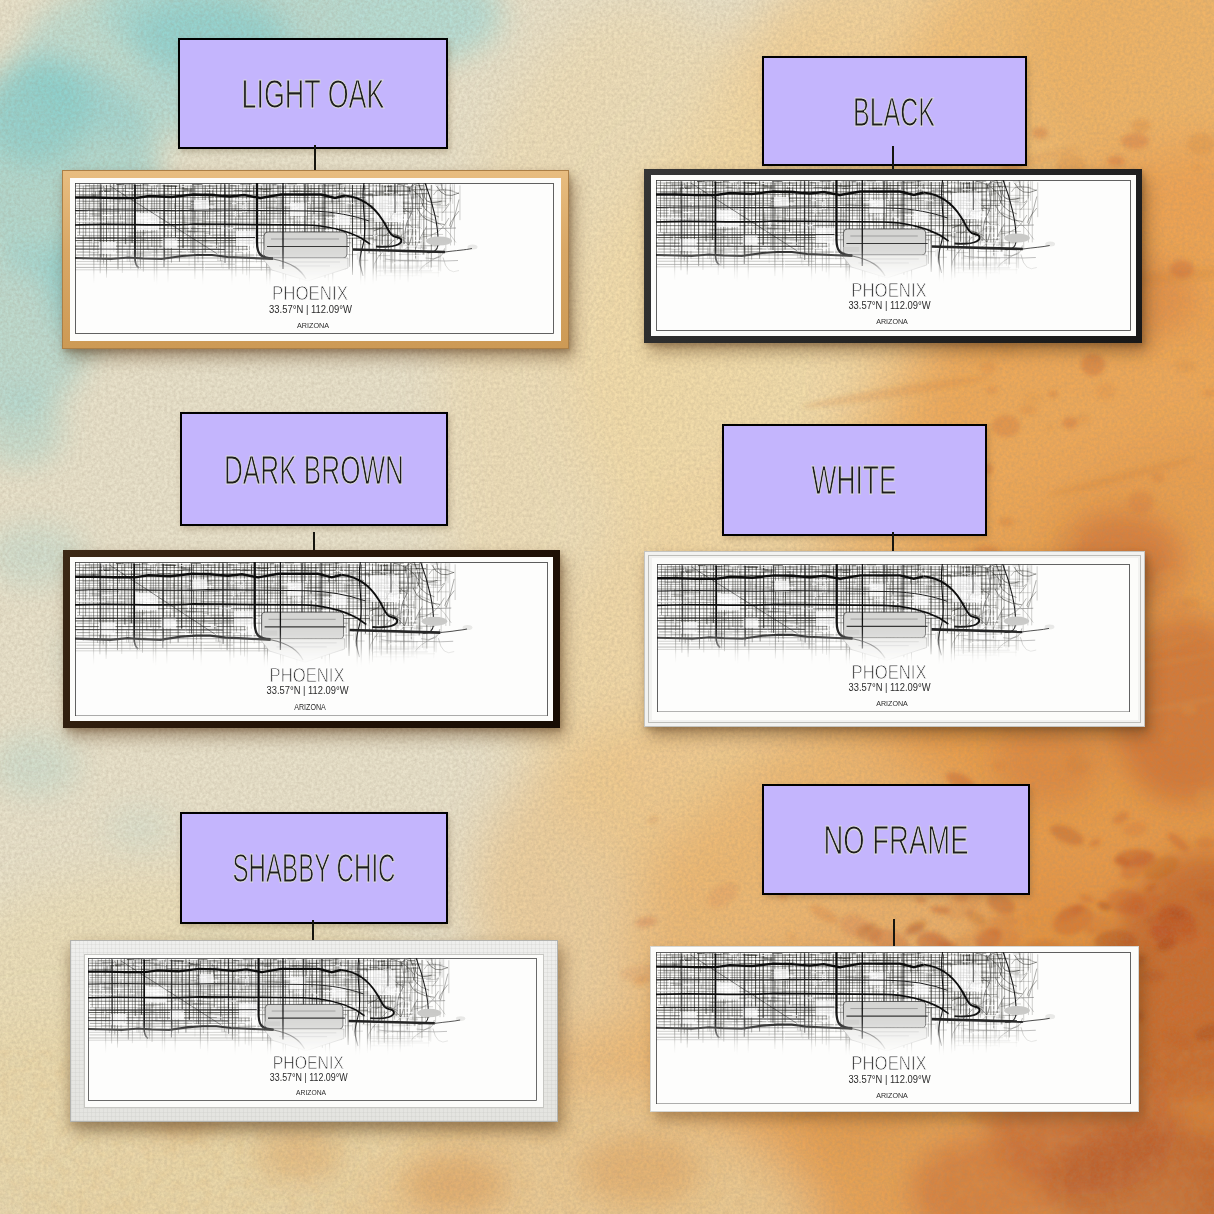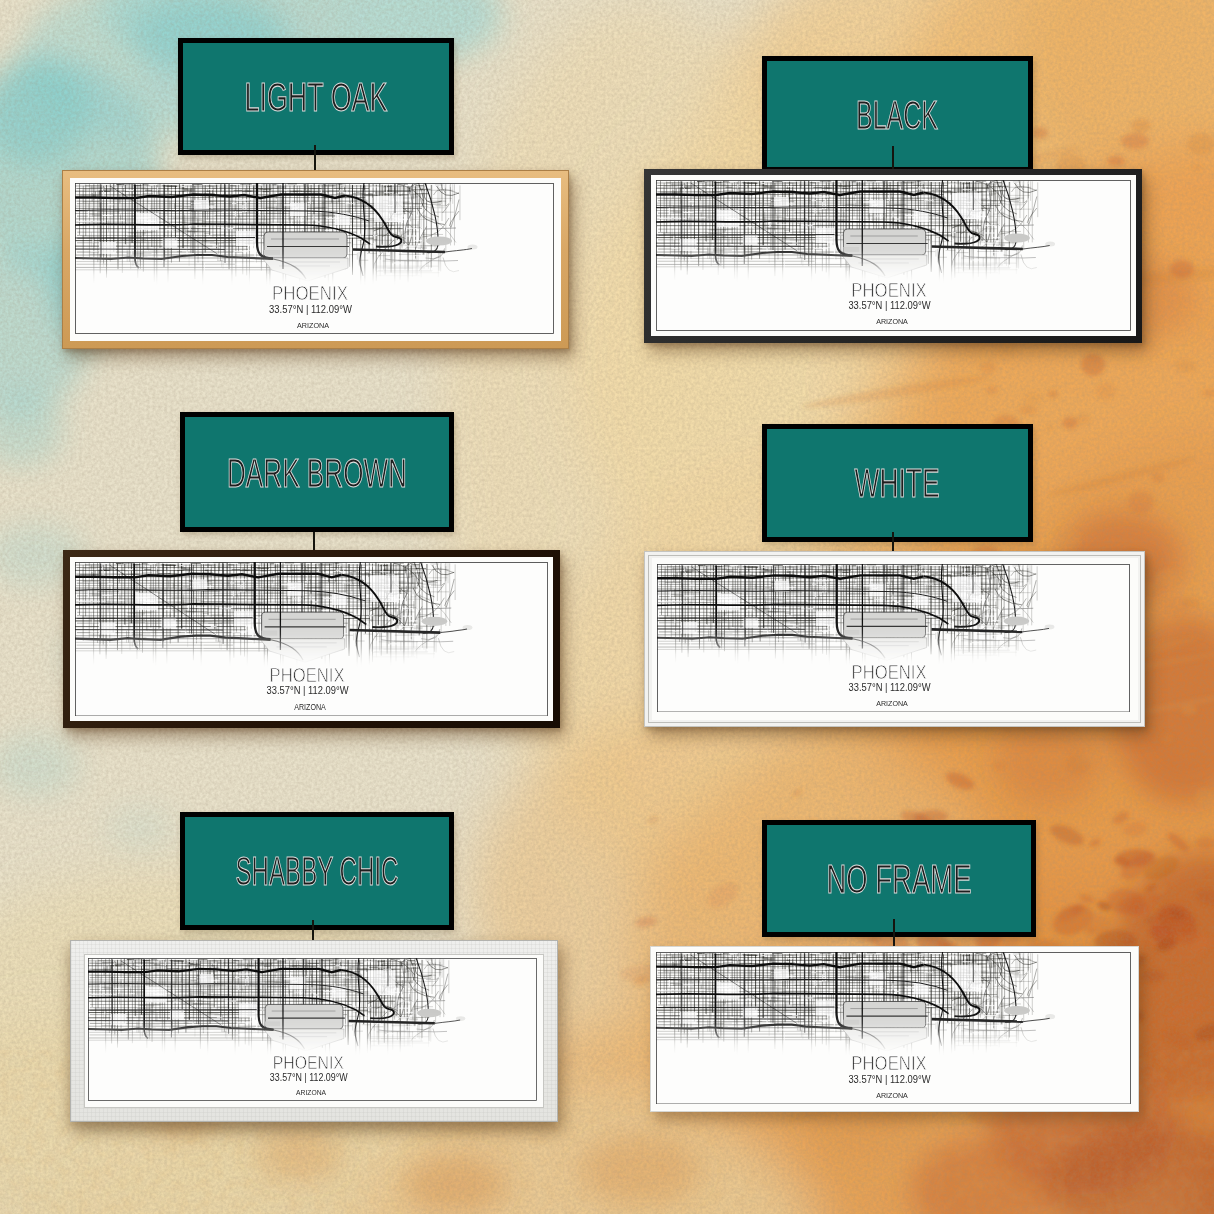--- a/index.html
+++ b/index.html
@@ -1,17 +1,17 @@
 <!DOCTYPE html>
 <html><head><meta charset="utf-8">
 <style>
 html,body{margin:0;padding:0;width:1214px;height:1214px;overflow:hidden;
 font-family:"Liberation Sans",sans-serif}
 body{position:relative;background:#e9e2cb}
-.card{position:absolute;background:#0f766e;border:5px solid #000000;
+.card{position:absolute;background:#c4b5fd;border:2px solid #000000;
 box-shadow:2px 3px 6px rgba(105,80,45,.28)}
 .conn{position:absolute;width:2.4px;background:#15150f}
 .frame{position:absolute;box-shadow:5px 9px 15px rgba(90,58,26,.45),
 2px 3px 5px rgba(90,58,26,.3)}
 .frame .mat{position:absolute;background:#fcfcfa}
 .oak{background:linear-gradient(180deg,#e8bd80 0%,#d9a765 45%,#cd9a55 100%);
 border:1px solid #ab7f47}
 .black{background:linear-gradient(135deg,#353535,#181818)}
 .brown{background:linear-gradient(135deg,#3d2916 0%,#241307 55%,#170c04 100%)}
 .white{background:#f2f2f0;border:1px solid #c4c4c0}
@@ -1340,21 +1340,21 @@
 <div class="conn" style="left:313px;top:532px;height:19px"></div>
 
 <div class="frame brown" style="left:62.5px;top:549.5px;width:497px;height:178.5px">
 <div class="mat" style="inset:7px"></div>
 </div>
 
 <svg class="print" style="left:74.5px;top:561.5px" width="473.0" height="154.5" viewBox="0 0 958 302" preserveAspectRatio="none">
     <use href="#mapsym"></use>
   </svg>
 
-<div class="card" style="left:762px;top:424px;width:261px;height:108px"><svg width="261" height="108" viewBox="0 0 261 108">
+<div class="card" style="left:722px;top:424px;width:261px;height:108px"><svg width="261" height="108" viewBox="0 0 261 108">
       <text x="130" y="68" text-anchor="middle" font-size="40" textLength="85" lengthAdjust="spacingAndGlyphs" fill="#1e1e1e" stroke="#dcdcdc" stroke-width="1.1" font-family="Liberation Sans, sans-serif">WHITE</text>
     </svg></div>
 
 <div class="conn" style="left:892px;top:532px;height:20px"></div>
 
 <div class="frame white" style="left:644px;top:550.5px;width:499px;height:174.5px">
 <div class="whitering"></div>
 <div class="mat" style="inset:6.5px"></div>
 </div>
 
@@ -1369,21 +1369,21 @@
 <div class="conn" style="left:312px;top:920px;height:21px"></div>
 
 <div class="frame shabby" style="left:69.5px;top:939.5px;width:486px;height:180px">
 <div class="mat" style="inset:13px"></div>
 </div>
 
 <svg class="print" style="left:88.0px;top:958.0px" width="449.0" height="143.0" viewBox="0 0 958 302" preserveAspectRatio="none">
     <use href="#mapsym"></use>
   </svg>
 
-<div class="card" style="left:762px;top:820px;width:264px;height:107px"><svg width="264" height="107" viewBox="0 0 264 107">
+<div class="card" style="left:762px;top:784px;width:264px;height:107px"><svg width="264" height="107" viewBox="0 0 264 107">
       <text x="132" y="68" text-anchor="middle" font-size="40" textLength="145" lengthAdjust="spacingAndGlyphs" fill="#1e1e1e" stroke="#dcdcdc" stroke-width="1.1" font-family="Liberation Sans, sans-serif">NO FRAME</text>
     </svg></div>
 
 <div class="conn" style="left:893px;top:919px;height:27px"></div>
 
 <div class="frame noframe" style="left:649.5px;top:945.5px;width:487px;height:164.5px">
 <div class="mat" style="inset:1px"></div>
 </div>
 
 <svg class="print" style="left:655.5px;top:951.5px" width="475.0" height="152.5" viewBox="0 0 958 302" preserveAspectRatio="none">

